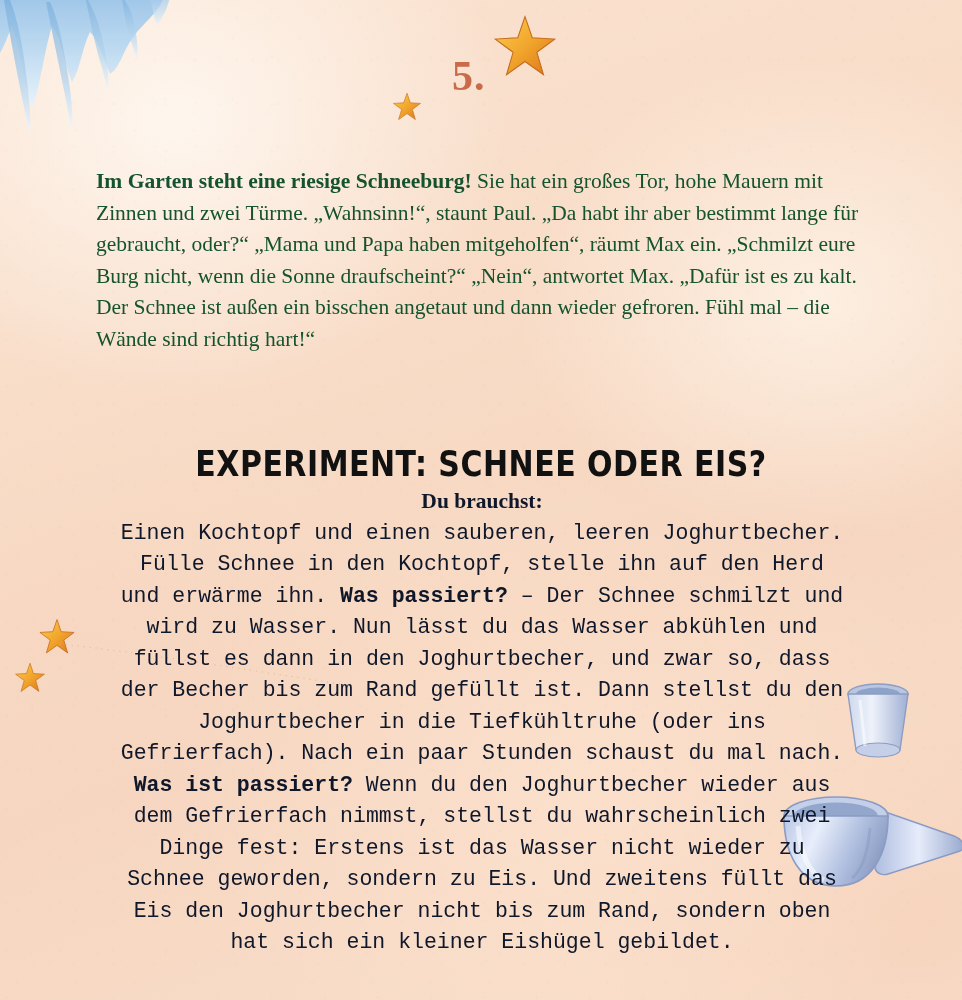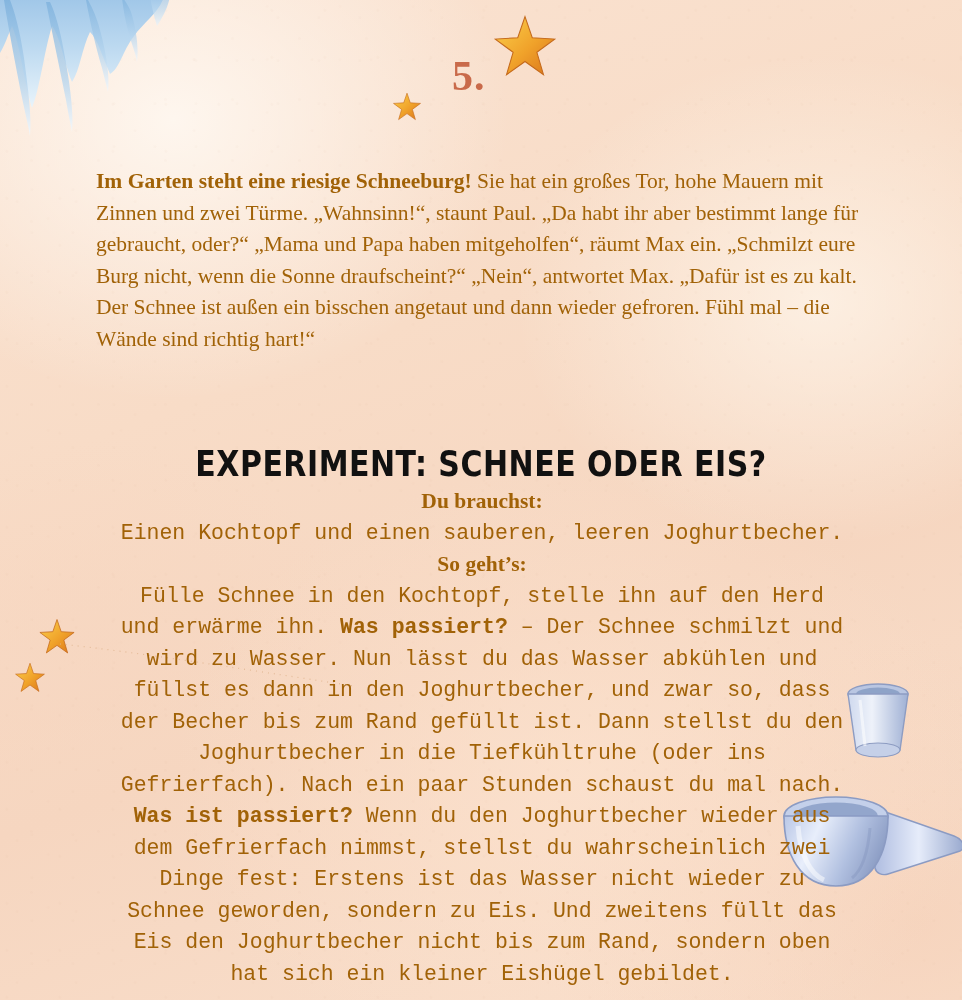--- a/index.html
+++ b/index.html
@@ -98,21 +98,21 @@
   }
 
   
   .story {
     position: absolute;
     left: 96px;
     top: 166px;
     width: 772px;
     font-size: 21.5px;
     line-height: 31.5px;
-    color: #a16207;
+    color: #14532d;
     text-align: left;
   }
   .story b { font-weight: 700; }
 
   .exp-title {
     position: absolute;
     left: 0;
     right: 0;
     top: 443px;
     text-align: center;
@@ -126,21 +126,21 @@
   }
 
   .exp-body {
     position: absolute;
     left: 120px;
     top: 486px;
     width: 724px;
     text-align: center;
     font-size: 21.5px;
     line-height: 31.5px;
-    color: #a16207;
+    color: #0f172a;
   }
   .exp-body .lbl { font-weight: 700; display: block; }
   .exp-body .para { display: block; font-family: Liberation Mono, monospace; }
   .exp-body b { font-weight: 700; }
   .closing {
     display: block;
     font-weight: 700;
     margin-top: 2px;
   }
 </style>
@@ -240,15 +240,14 @@
 
 <div class="story">
   <b>Im Garten steht eine riesige Schneeburg!</b><span> Sie hat ein großes Tor, hohe Mauern mit Zinnen und zwei Türme. „Wahnsinn!“, staunt Paul. „Da habt ihr aber bestimmt lange für gebraucht, oder?“ „Mama und Papa haben mitgeholfen“, räumt Max ein. „Schmilzt eure Burg nicht, wenn die Sonne draufscheint?“ „Nein“, antwortet Max. „Dafür ist es zu kalt. Der Schnee ist außen ein bisschen angetaut und dann wieder gefroren. Fühl mal – die Wände sind richtig hart!“</span>
 </div>
 
 <div class="exp-title">EXPERIMENT: SCHNEE ODER EIS?</div>
 
 <div class="exp-body">
   <span class="lbl">Du brauchst:</span>
   <span class="para">Einen Kochtopf und einen sauberen, leeren Joghurtbecher.</span>
-  <span class="lbl">So geht’s:</span>
   <span class="para"><span>Fülle Schnee in den Kochtopf, stelle ihn auf den Herd und erwärme ihn. </span><b>Was passiert?</b><span> – Der Schnee schmilzt und wird zu Wasser. Nun lässt du das Wasser abkühlen und füllst es dann in den Joghurtbecher, und zwar so, dass der Becher bis zum Rand gefüllt ist. Dann stellst du den Joghurtbecher in die Tiefkühltruhe (oder ins Gefrierfach). Nach ein paar Stunden schaust du mal nach. </span><b>Was ist passiert?</b><span> Wenn du den Joghurtbecher wieder aus dem Gefrierfach nimmst, stellst du wahrscheinlich zwei Dinge fest: Erstens ist das Wasser nicht wieder zu Schnee geworden, sondern zu Eis. Und zweitens füllt das Eis den Joghurtbecher nicht bis zum Rand, sondern oben hat sich ein kleiner Eishügel gebildet.</span></span>
 </div>
 
 </body></html>

